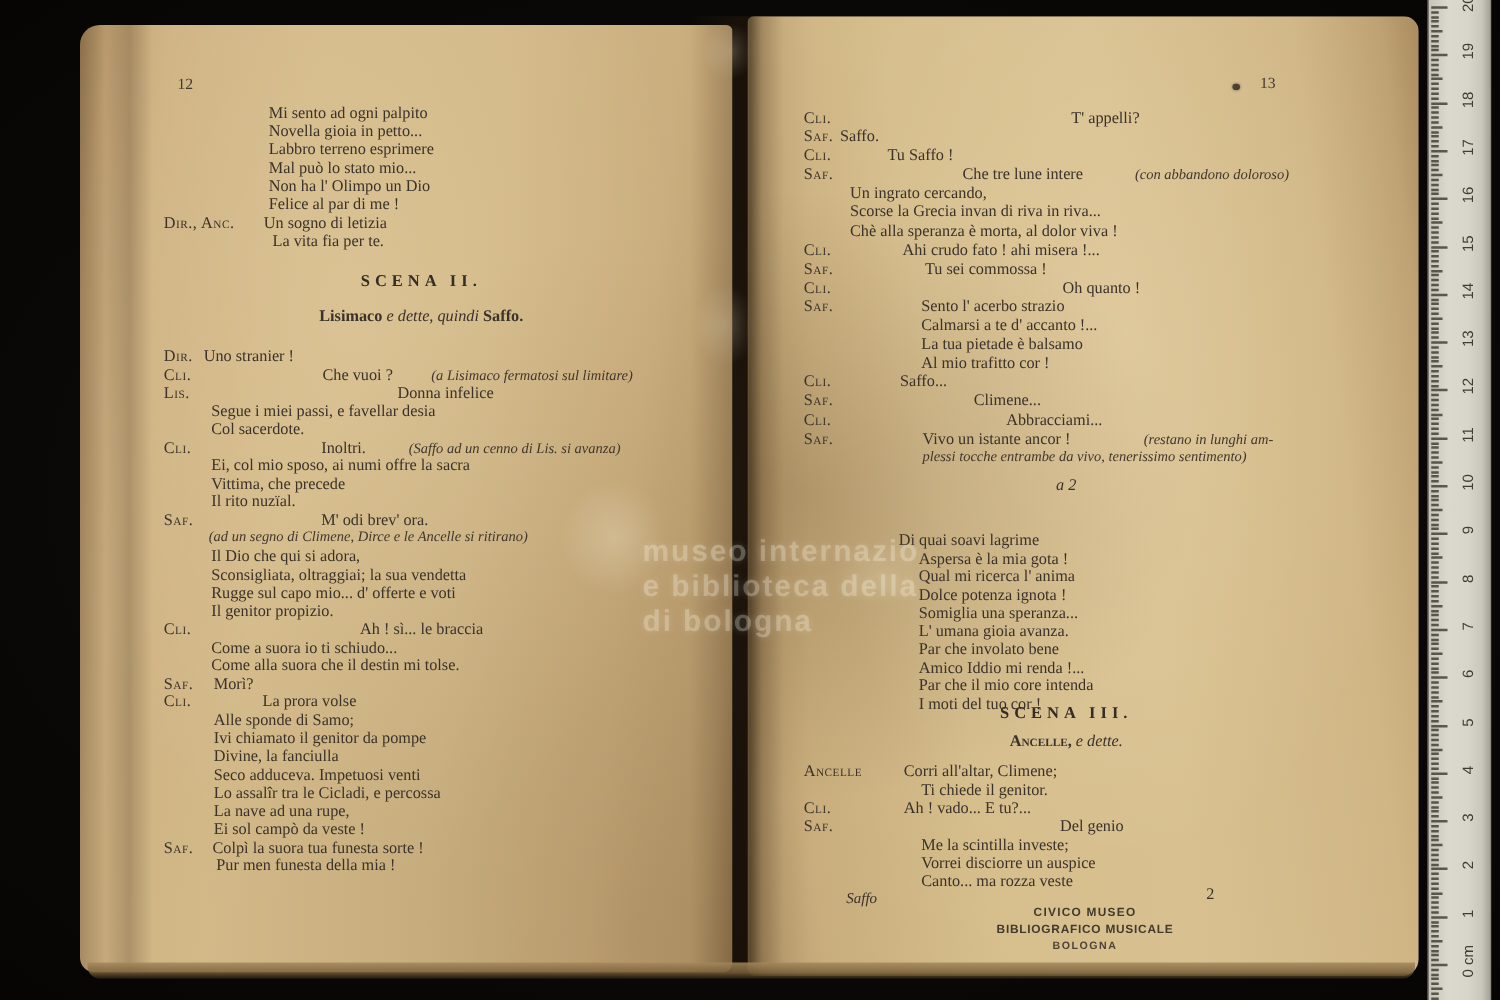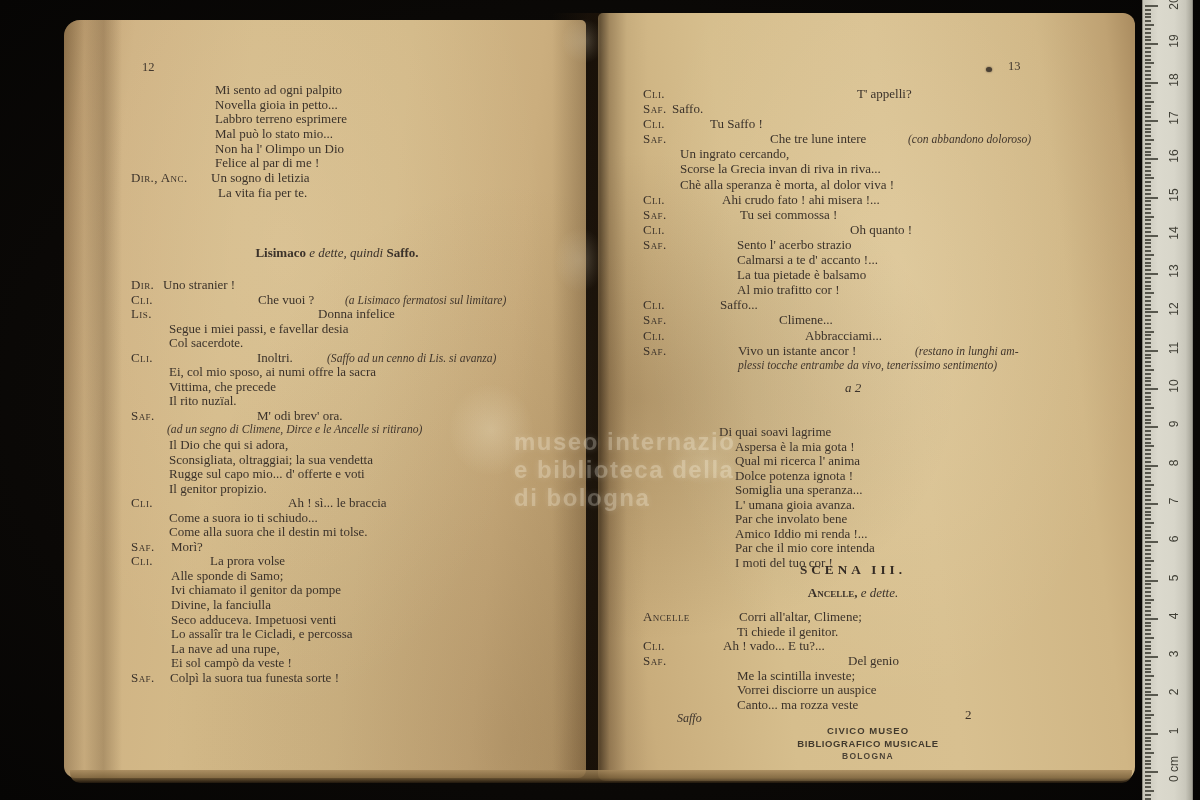--- a/index.html
+++ b/index.html
@@ -90,20 +90,23 @@
           <span class="tx" style="left: 84px;">Felice al par di me !</span>
         </div>
         <div class="line">
           <span class="sp">Dir., Anc.</span>
           <span class="tx" style="left: 80px;">Un sogno di letizia</span>
         </div>
         <div class="line">
           <span class="tx" style="left: 87px;">La vita fia per te.</span>
         </div>
       </div>
+      <div class="block" style="top: 198px; left: 67px; width: 412px;">
+        <div class="line center scena"><span class="tx">SCENA II.</span></div>
+      </div>
       <div class="block" style="top: 226px; left: 67px; width: 412px;">
         <div class="line center"><span class="b ">Lisimaco</span><span class="i "> e dette, quindi </span><span class="b ">Saffo.</span></div>
       </div>
       <div class="block" style="top: 258px; left: 67px; width: 412px; --lh: 14.55px;">
         <div class="line">
           <span class="sp">Dir.</span>
           <span class="tx" style="left: 32px;">Uno stranier !</span>
         </div>
         <div class="line">
           <span class="sp">Cli.</span>
@@ -188,20 +191,23 @@
         </div>
         <div class="line">
           <span class="tx" style="left: 40px;">La nave ad una rupe,</span>
         </div>
         <div class="line">
           <span class="tx" style="left: 40px;">Ei sol campò da veste !</span>
         </div>
         <div class="line">
           <span class="sp">Saf.</span>
           <span class="tx" style="left: 39px;">Colpì la suora tua funesta sorte !</span>
+        </div>
+        <div class="line">
+          <span class="tx" style="left: 42px;">Pur men funesta della mia !</span>
         </div>
       </div>
     </div>
 
   <div id="page-right" class="page">
     <div class="pageno" style="left:410px;top:46px;">13</div>
     <div class="speck" style="left:388px;top:54px;"></div>
     <div id="catchword" style="left:79px;top:698px;">Saffo</div>
     <div id="signature" style="left:367px;top:694px;">2</div>
     <div id="stamp">
@@ -319,21 +325,21 @@
       </div>
       <div class="block" style="top: 550px; left: 45px; width: 420px;">
         <div class="line center scena"><span class="tx">SCENA III.</span></div>
       </div>
       <div class="block" style="top: 573px; left: 45px; width: 420px;">
         <div class="line center"><span class="b sc">Ancelle,</span><span class="i "> e dette.</span></div>
       </div>
       <div class="block" style="top: 597px; left: 45px; width: 420px; --lh: 14.7px;">
         <div class="line">
           <span class="sp">Ancelle</span>
-          <span class="tx" style="left: 96px;">Corri all'altar, Climene;</span>
+          <span class="tx" style="left: 80px;">Corri all'altar, Climene;</span>
         </div>
         <div class="line">
           <span class="tx" style="left: 94px;">Ti chiede il genitor.</span>
         </div>
         <div class="line">
           <span class="sp">Cli.</span>
           <span class="tx" style="left: 80px;">Ah ! vado... E tu?...</span>
         </div>
         <div class="line">
           <span class="sp">Saf.</span>

